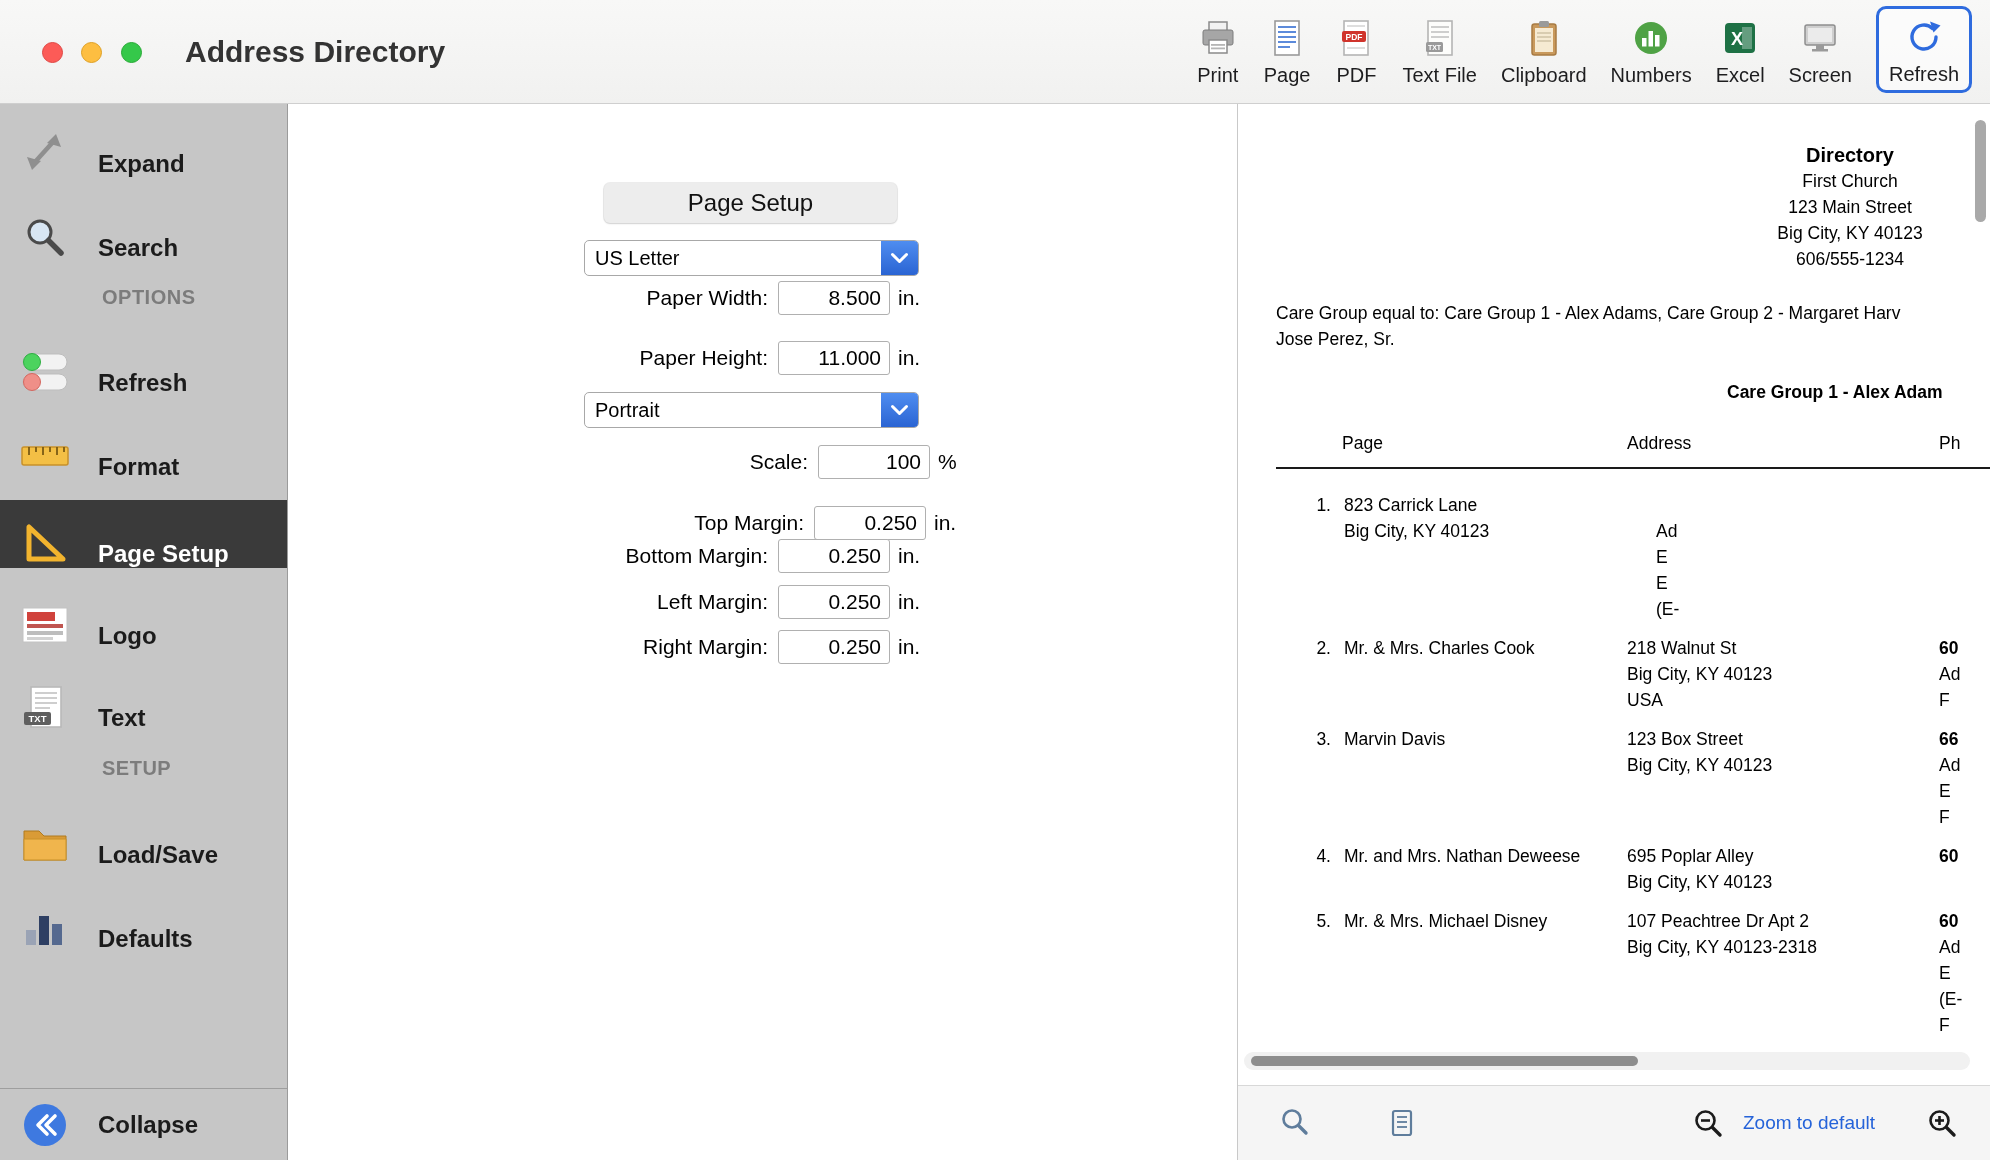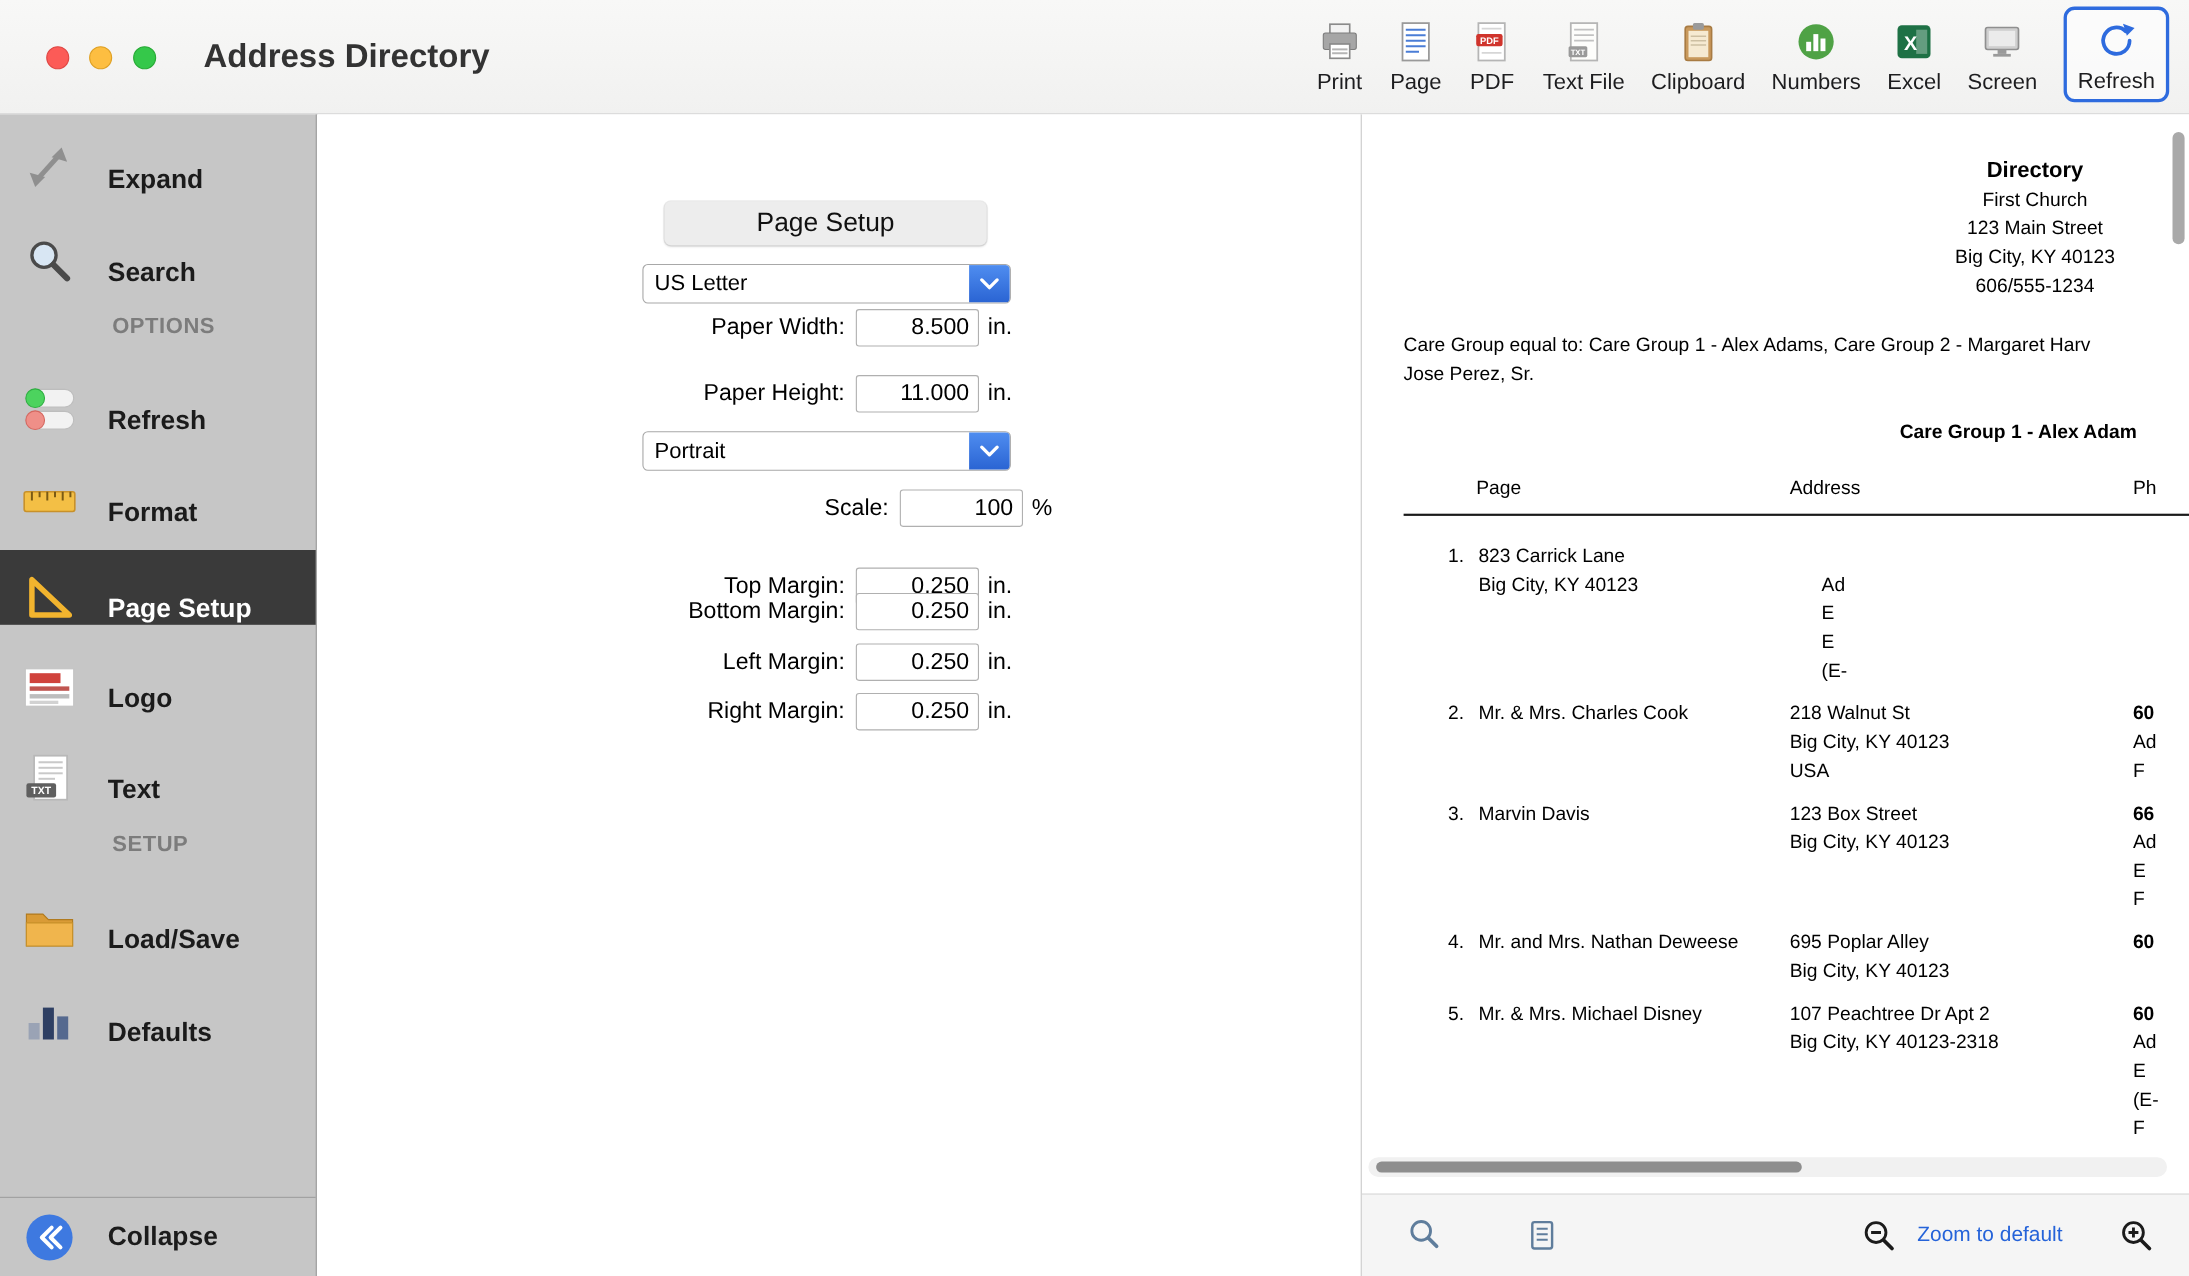--- a/index.html
+++ b/index.html
@@ -49,21 +49,21 @@
   .dd-orient { top: 288px; }
   .dd-value { flex: 1; padding-left: 10px; font-size: 20px; color: #000; }
   .dd-btn { width: 37px; height: 100%; background: linear-gradient(#4f8df0, #2a64d3);
     display: flex; align-items: center; justify-content: center; }
   .frow { position: absolute; left: 0; height: 34px; display: flex; align-items: center; }
   .frow label { width: 489px; text-align: right; padding-right: 10px; font-size: 21px; color: #000; }
   .frow input { width: 112px; height: 34px; border: 1px solid #b0b0b0; border-radius: 3px;
     text-align: right; padding: 0 8px 0 0; font-size: 21px; color: #000;
     font-family: "Liberation Sans", sans-serif; background: #fff; }
   .frow .unit { margin-left: 8px; font-size: 21px; color: #000; }
-  .r0 { top: 177px; } .r1 { top: 237px; } .r2 { top: 341px; padding-left: 40px; } .r3 { top: 412px; }
+  .r0 { top: 177px; } .r1 { top: 237px; } .r2 { top: 341px; padding-left: 40px; } .r3 { top: 402px; padding-left: 36px; }
   .r4 { top: 435px; } .r5 { top: 481px; } .r6 { top: 526px; }
 
   
   .preview { position: absolute; top: 104px; left: 1237px; right: 0; bottom: 0;
     background: #fff; border-left: 1px solid #c9c9c9; overflow: hidden; }
   .doc { position: absolute; inset: 0; font-size: 17.5px; color: #000; line-height: 26px; }
   .doc-header { position: absolute; top: 38px; left: 412px; width: 400px; text-align: center; }
   .doc-title { font-size: 20px; font-weight: 700; }
   .filter1 { position: absolute; top: 196px; left: 38px; white-space: nowrap; }
   .filter2 { position: absolute; top: 222px; left: 38px; width: 645px; text-align: left; }

